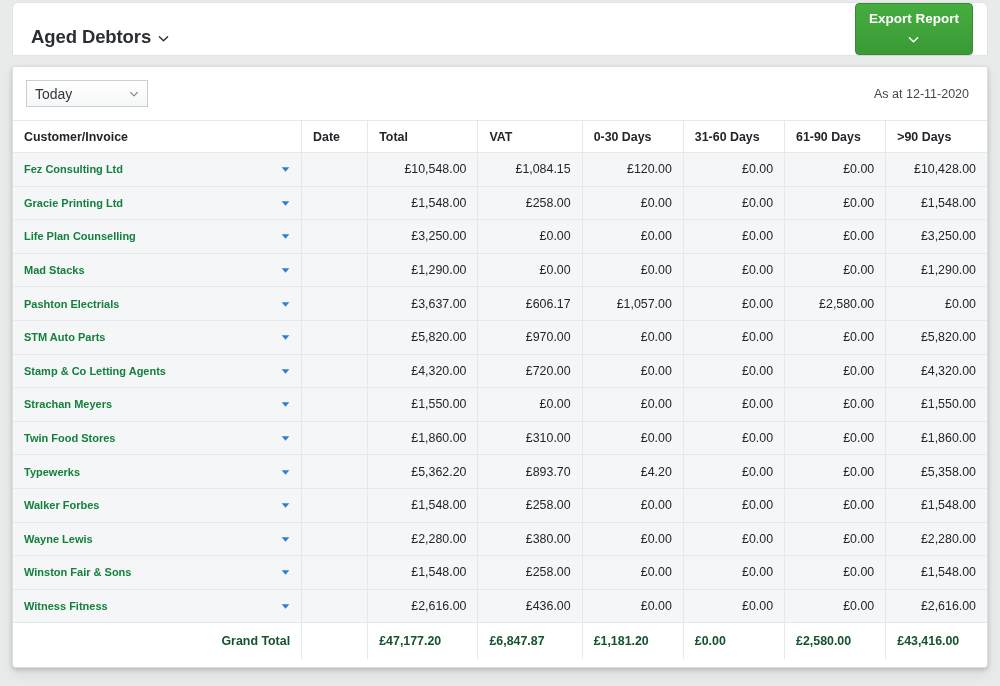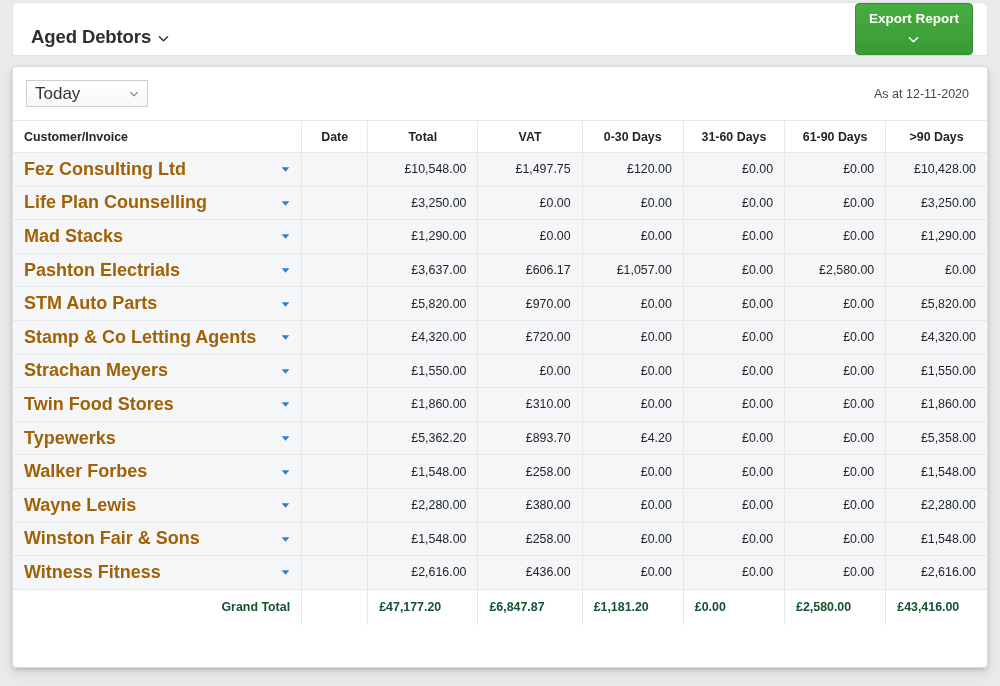--- a/index.html
+++ b/index.html
@@ -89,21 +89,21 @@
   }
   .select-box {
     position: relative;
     width: 122px; height: 27px;
     border: 1px solid #c9ced3;
     border-radius: 0;
     background: linear-gradient(#ffffff, #f6f7f8);
     display: flex;
     align-items: center;
     padding: 0 8px;
-    font-size: 17px;
+    font-size: 14px;
     color: #32373c;
     cursor: pointer;
   }
   .select-box .sel-label { flex: 1; }
   .select-box .sel-chev { width: 10px; height: 10px; opacity: .75; }
   .select-box .sel-chev svg { display: block; }
   .as-at {
     font-size: 12.5px;
     color: #43484d;
   }
@@ -120,39 +120,39 @@
     border-bottom: 1px solid #e6e9ec;
     border-right: 1px solid #e6e9ec;
     white-space: nowrap;
     overflow: hidden;
   }
   table.report th:last-child, table.report td:last-child { border-right: none; }
   table.report thead th {
     background: #ffffff;
     color: #22262a;
     font-weight: bold;
-    text-align: center;
+    text-align: left;
     border-top: 1px solid #e6e9ec;
     height: 32px;
     vertical-align: middle;
   }
   table.report thead th.col-cust {
     text-align: left;
   }
   tbody tr { background: #f4f6f8; }
   tbody td { color: #22262a; text-align: right; }
   td.cust {
     text-align: left;
     position: relative;
     padding-left: 12px;
   }
   td.cust a {
-    color: #a16207;
+    color: #15803d;
     font-weight: bold;
-    font-size: 18px;
+    font-size: 11px;
     text-decoration: none;
     cursor: pointer;
   }
   .row-caret {
     position: absolute;
     right: 10px;
     top: 50%;
     transform: translateY(-50%);
     width: 11px; height: 11px;
     cursor: pointer;
@@ -237,25 +237,39 @@
       </thead>
       <tbody id="tbody">
           <tr>
             <td class="cust"><a>Fez Consulting Ltd</a><span class="row-caret">
                 <svg width="11" height="11" viewBox="0 0 12 12" aria-hidden="true">
                   <path d="M1.8 4 L10.2 4 L6 9 Z" fill="#2f7fd0"></path>
                 </svg>
               </span></td>
             <td></td>
             <td>£10,548.00</td>
-            <td>£1,497.75</td>
+            <td>£1,084.15</td>
             <td>£120.00</td>
             <td>£0.00</td>
             <td>£0.00</td>
             <td>£10,428.00</td>
+          </tr>
+          <tr>
+            <td class="cust"><a>Gracie Printing Ltd</a><span class="row-caret">
+                <svg width="11" height="11" viewBox="0 0 12 12" aria-hidden="true">
+                  <path d="M1.8 4 L10.2 4 L6 9 Z" fill="#2f7fd0"></path>
+                </svg>
+              </span></td>
+            <td></td>
+            <td>£1,548.00</td>
+            <td>£258.00</td>
+            <td>£0.00</td>
+            <td>£0.00</td>
+            <td>£0.00</td>
+            <td>£1,548.00</td>
           </tr>
           <tr>
             <td class="cust"><a>Life Plan Counselling</a><span class="row-caret">
                 <svg width="11" height="11" viewBox="0 0 12 12" aria-hidden="true">
                   <path d="M1.8 4 L10.2 4 L6 9 Z" fill="#2f7fd0"></path>
                 </svg>
               </span></td>
             <td></td>
             <td>£3,250.00</td>
             <td>£0.00</td>

